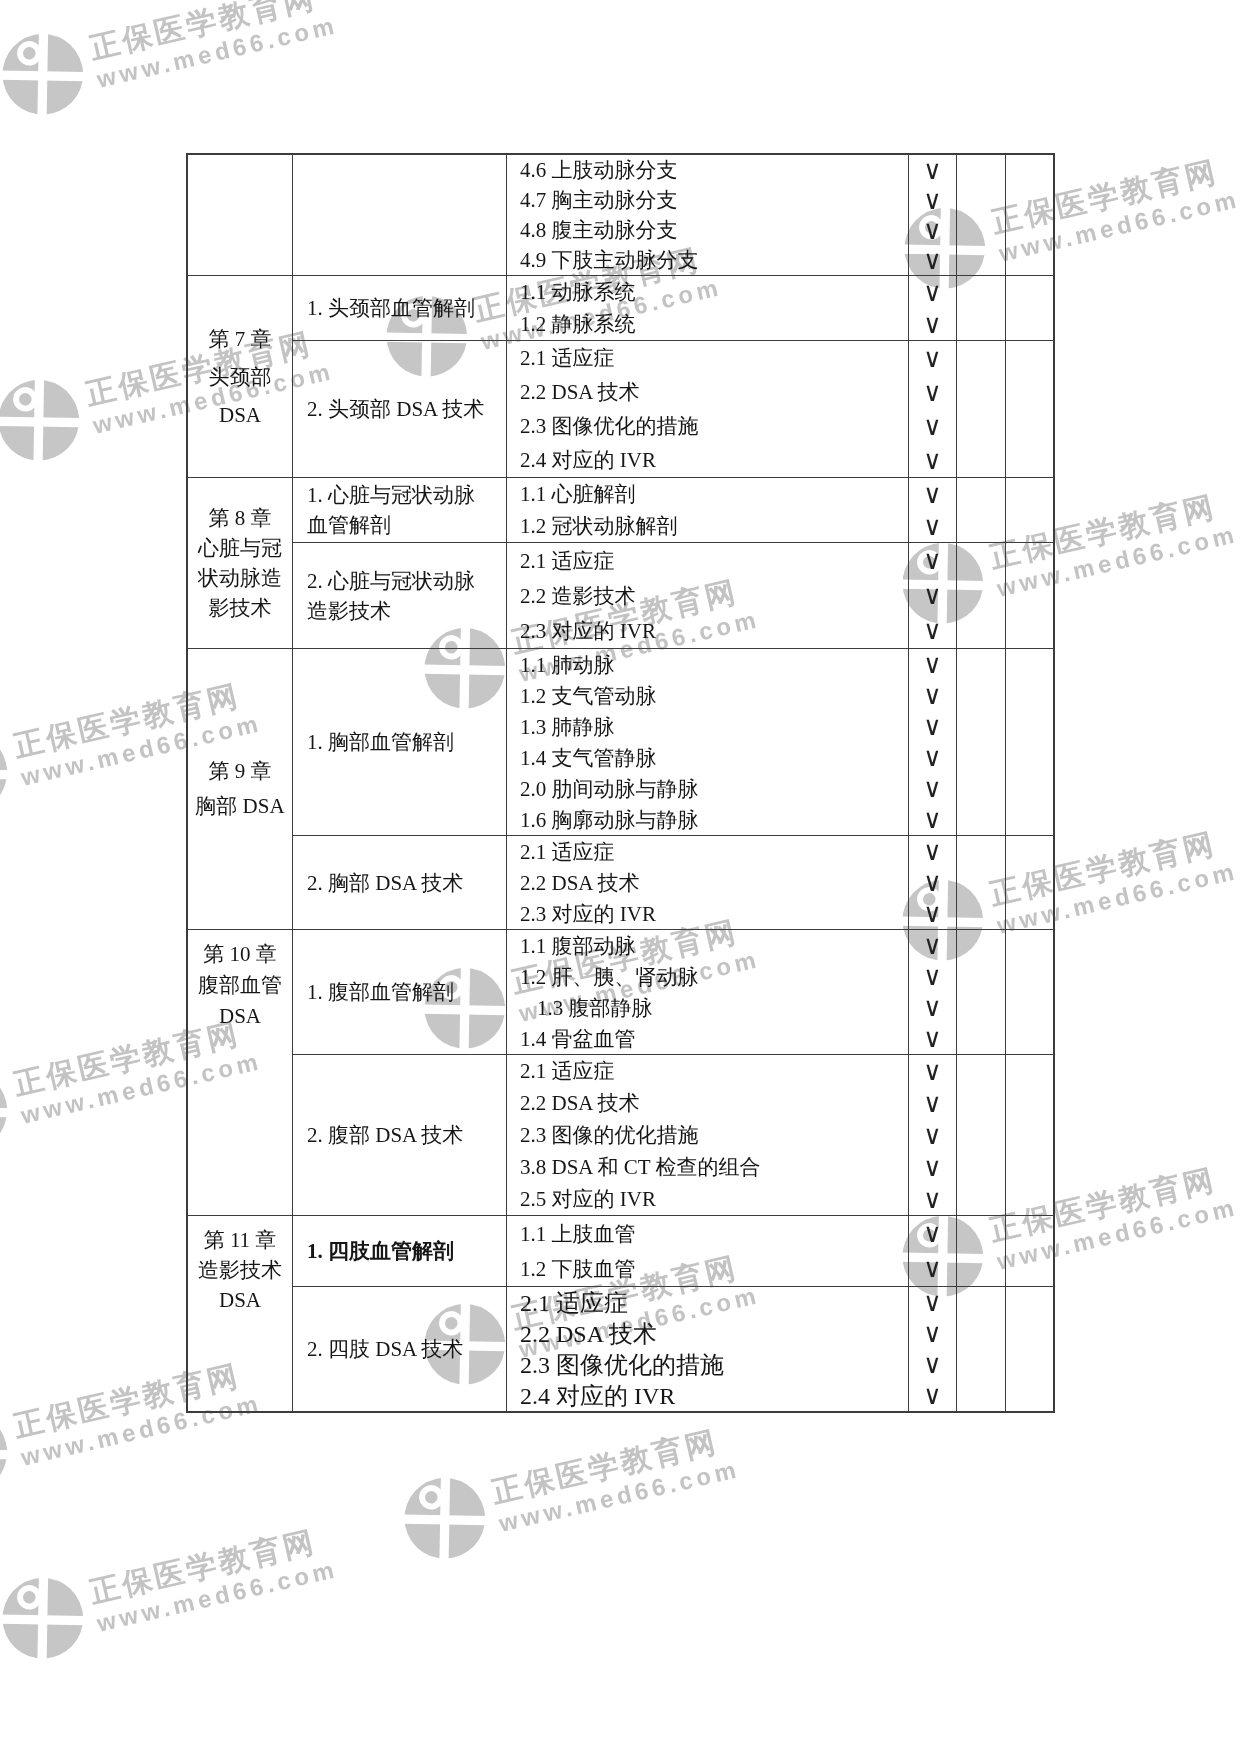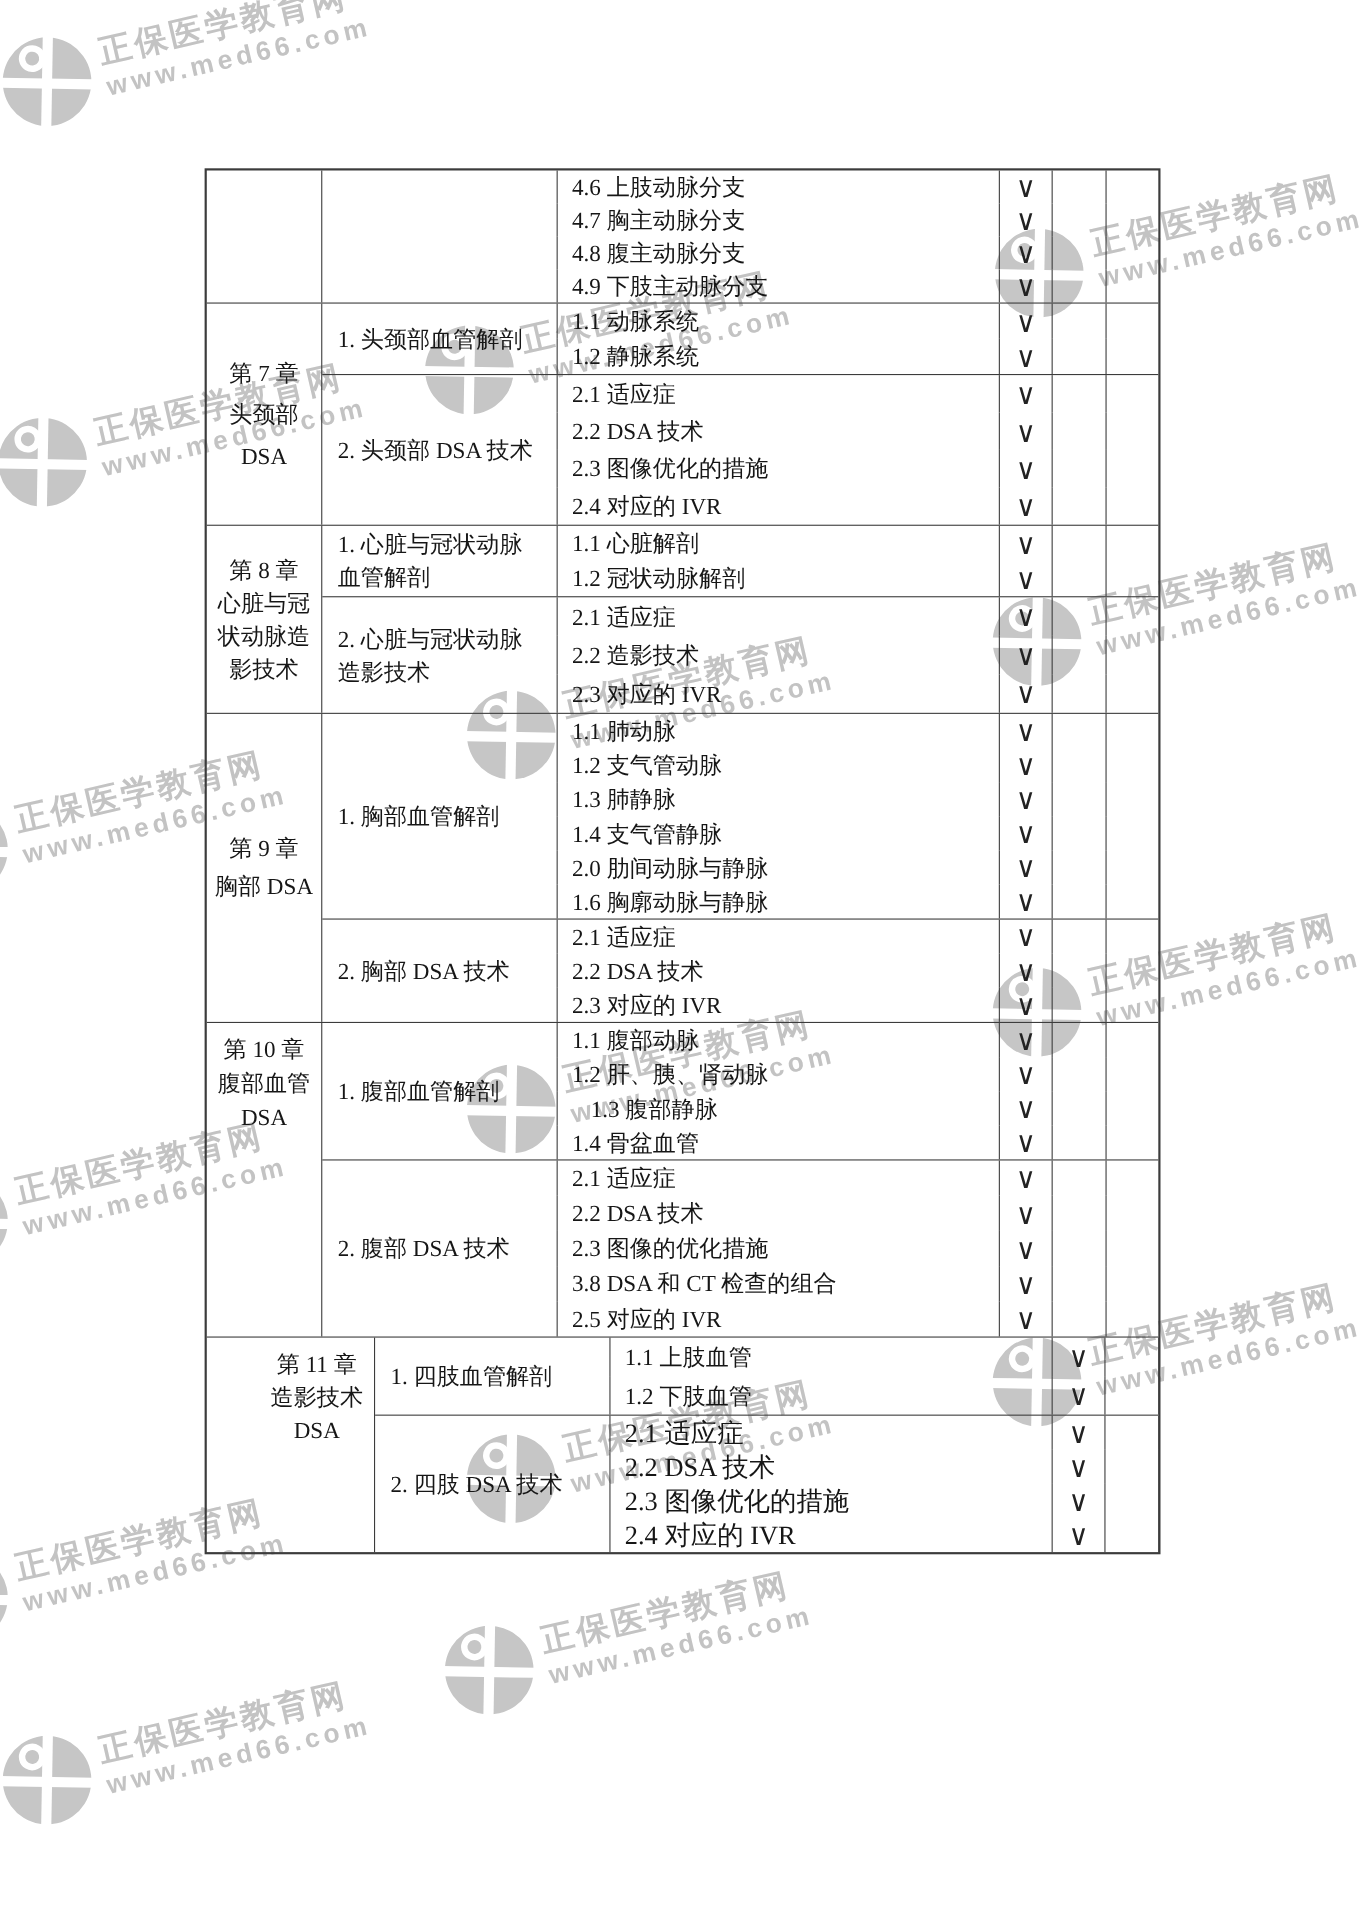--- a/index.html
+++ b/index.html
@@ -16,21 +16,21 @@
   .wm .wm-brand{font-size:30px;font-weight:bold;letter-spacing:3px;
       font-family:"Liberation Sans","DejaVu Sans",sans-serif;}
   .wm .wm-url{font-size:24px;font-weight:bold;letter-spacing:4px;margin-top:3px;
       font-family:"Liberation Sans","DejaVu Sans",sans-serif;}
 
   
   .doc-table{position:absolute;left:186px;top:153px;width:869px;
       border:2px solid #3c3c3c;z-index:2;background:transparent;
       box-sizing:border-box;color:#161616;}
   .block{display:flex;border-bottom:1.5px solid #3c3c3c;}
-  .block:last-child{border-bottom:none;padding-left:48px;}
+  .block:last-child{border-bottom:none;}
   .chapter-cell{width:105px;flex:0 0 105px;border-right:1.5px solid #3c3c3c;
       display:flex;flex-direction:column;align-items:center;justify-content:center;
       text-align:center;font-size:21px;box-sizing:border-box;}
   .chapter-cell.top{justify-content:flex-start;padding-top:9px;}
   .chapter-line{white-space:nowrap;}
   .sections{flex:1;display:flex;flex-direction:column;min-width:0;}
   .section{display:grid;grid-template-columns:213px 402px 48px 49px 1fr;
       border-bottom:1.5px solid #3c3c3c;box-sizing:border-box;}
   .section:last-child{border-bottom:none;}
   .sec-label{grid-column:1;align-self:center;padding-left:14px;font-size:21px;
@@ -548,21 +548,21 @@
         </div>
       </div>
       <div class="block">
         <div class="chapter-cell top" style="line-height: 30px;">
           <div class="chapter-line">第 11 章</div>
           <div class="chapter-line">造影技术</div>
           <div class="chapter-line">DSA</div>
         </div>
         <div class="sections">
           <div class="section">
-            <div class="sec-label" style="grid-row: 1 / span 2;">
+            <div class="sec-label" style="grid-row: 1 / span 2; font-weight: bold;">
               <div>1. 四肢血管解剖</div>
             </div>
             <div class="cell item-cell" style="grid-row: 1; height: 35px;">1.1 上肢血管</div>
             <div class="cell check-cell" style="grid-row: 1; height: 35px;">
               <span class="check-glyph">∨</span>
             </div>
             <div class="cell blank-cell-1" style="grid-row: 1; height: 35px;"></div>
             <div class="cell blank-cell-2" style="grid-row: 1; height: 35px;"></div>
             <div class="cell item-cell" style="grid-row: 2; height: 35px;">1.2 下肢血管</div>
             <div class="cell check-cell" style="grid-row: 2; height: 35px;">

